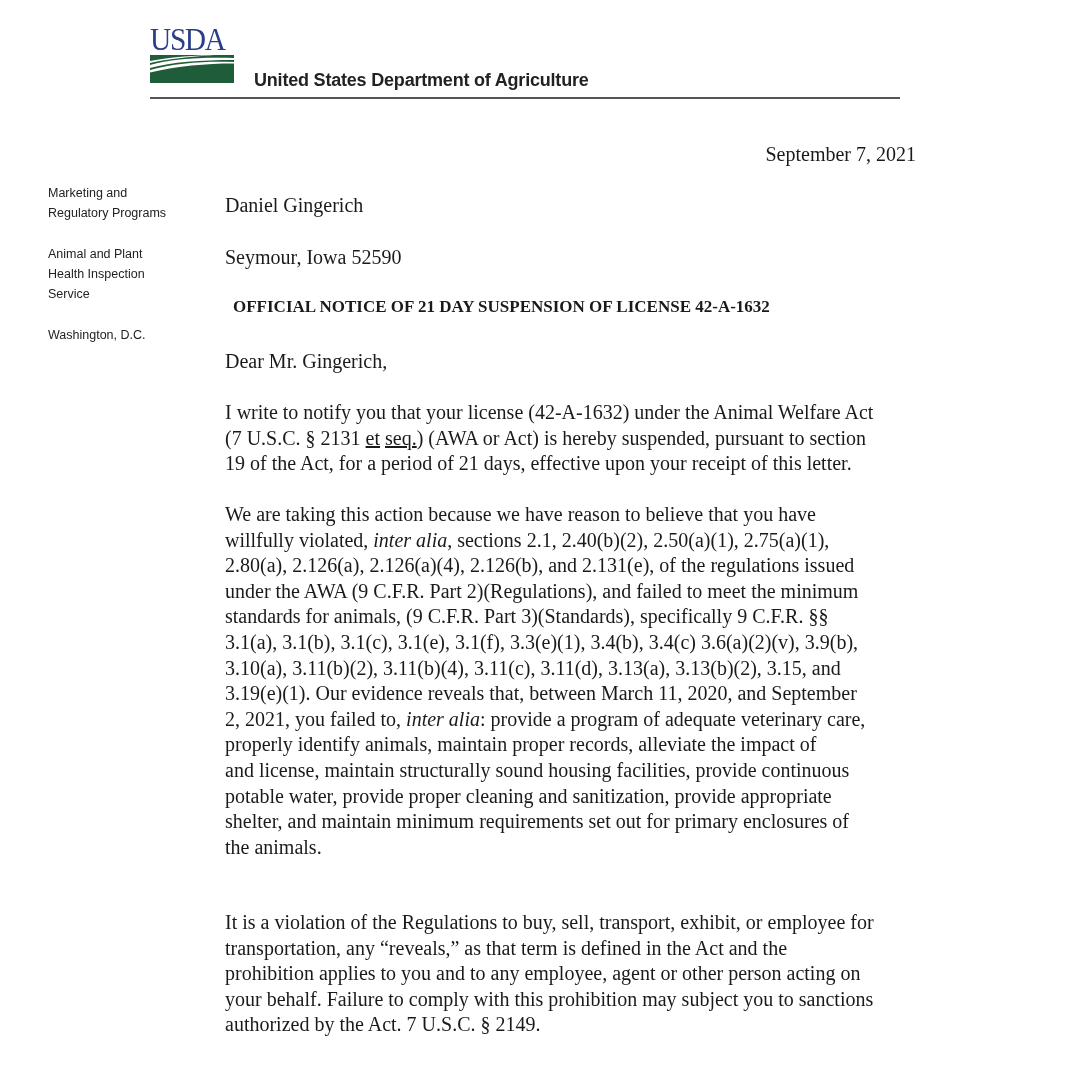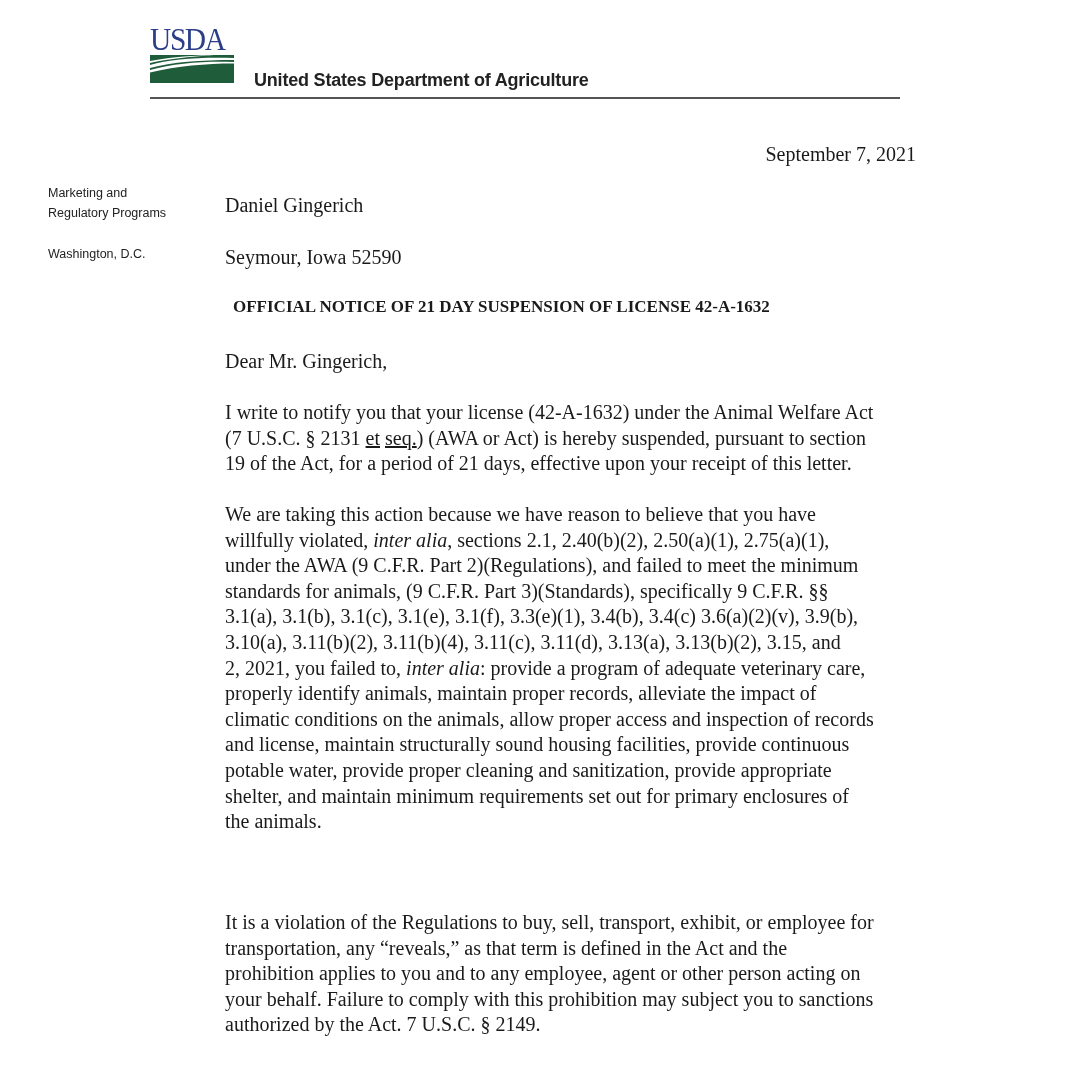--- a/index.html
+++ b/index.html
@@ -132,46 +132,52 @@
 </div>
 <div class="agency-name">United States Department of Agriculture</div>
 <div class="header-rule"></div>
 
 <div class="sidebar">
   <div class="sidebar-block">
     <span class="sidebar-line">Marketing and</span>
     <span class="sidebar-line">Regulatory Programs</span>
   </div>
   <div class="sidebar-block">
+    <span class="sidebar-line">Animal and Plant</span>
+    <span class="sidebar-line">Health Inspection</span>
+    <span class="sidebar-line">Service</span>
+  </div>
+  <div class="sidebar-block">
     <span class="sidebar-line">Washington, D.C.</span>
   </div>
 </div>
 
 <div class="serif date">September 7, 2021</div>
 <div class="serif recipient-name">Daniel Gingerich</div>
 <div class="serif recipient-address">Seymour, Iowa 52590</div>
 <div class="serif subject">OFFICIAL NOTICE OF 21 DAY SUSPENSION OF LICENSE 42-A-1632</div>
 <div class="serif salutation">Dear Mr. Gingerich,</div>
 
 <div class="serif para p1">
   <span class="line">I write to notify you that your license (42-A-1632) under the Animal Welfare Act</span>
   <span class="line"><span>(7 U.S.C. § 2131 </span><span class="u">et</span><span> </span><span class="u">seq.</span><span>) (AWA or Act) is hereby suspended, pursuant to section</span></span>
   <span class="line">19 of the Act, for a period of 21 days, effective upon your receipt of this letter.</span>
 </div>
 
 <div class="serif para p2">
   <span class="line">We are taking this action because we have reason to believe that you have</span>
   <span class="line"><span>willfully violated, </span><span class="i">inter alia</span><span>, sections 2.1, 2.40(b)(2), 2.50(a)(1), 2.75(a)(1),</span></span>
+  <span class="line">2.80(a), 2.126(a), 2.126(a)(4), 2.126(b), and 2.131(e), of the regulations issued</span>
   <span class="line">under the AWA (9 C.F.R. Part 2)(Regulations), and failed to meet the minimum</span>
   <span class="line">standards for animals, (9 C.F.R. Part 3)(Standards), specifically 9 C.F.R. §§</span>
   <span class="line">3.1(a), 3.1(b), 3.1(c), 3.1(e), 3.1(f), 3.3(e)(1), 3.4(b), 3.4(c) 3.6(a)(2)(v), 3.9(b),</span>
   <span class="line">3.10(a), 3.11(b)(2), 3.11(b)(4), 3.11(c), 3.11(d), 3.13(a), 3.13(b)(2), 3.15, and</span>
+  <span class="line">3.19(e)(1).  Our evidence reveals that, between March 11, 2020, and September</span>
   <span class="line"><span>2, 2021, you failed to, </span><span class="i">inter alia</span><span>: provide a program of adequate veterinary care,</span></span>
   <span class="line">properly identify animals, maintain proper records, alleviate the impact of</span>
-  <span class="line">climatic conditions on the animals, allow proper access and inspection of records</span>
   <span class="line">and license, maintain structurally sound housing facilities, provide continuous</span>
   <span class="line">potable water, provide proper cleaning and sanitization, provide appropriate</span>
   <span class="line">shelter, and maintain minimum requirements set out for primary enclosures of</span>
   <span class="line">the animals.</span>
 </div>
 
 <div class="serif para p3">
   <span class="line">It is a violation of the Regulations to buy, sell, transport, exhibit, or employee for</span>
   <span class="line">transportation, any “reveals,” as that term is defined in the Act and the</span>
   <span class="line">prohibition applies to you and to any employee, agent or other person acting on</span>

